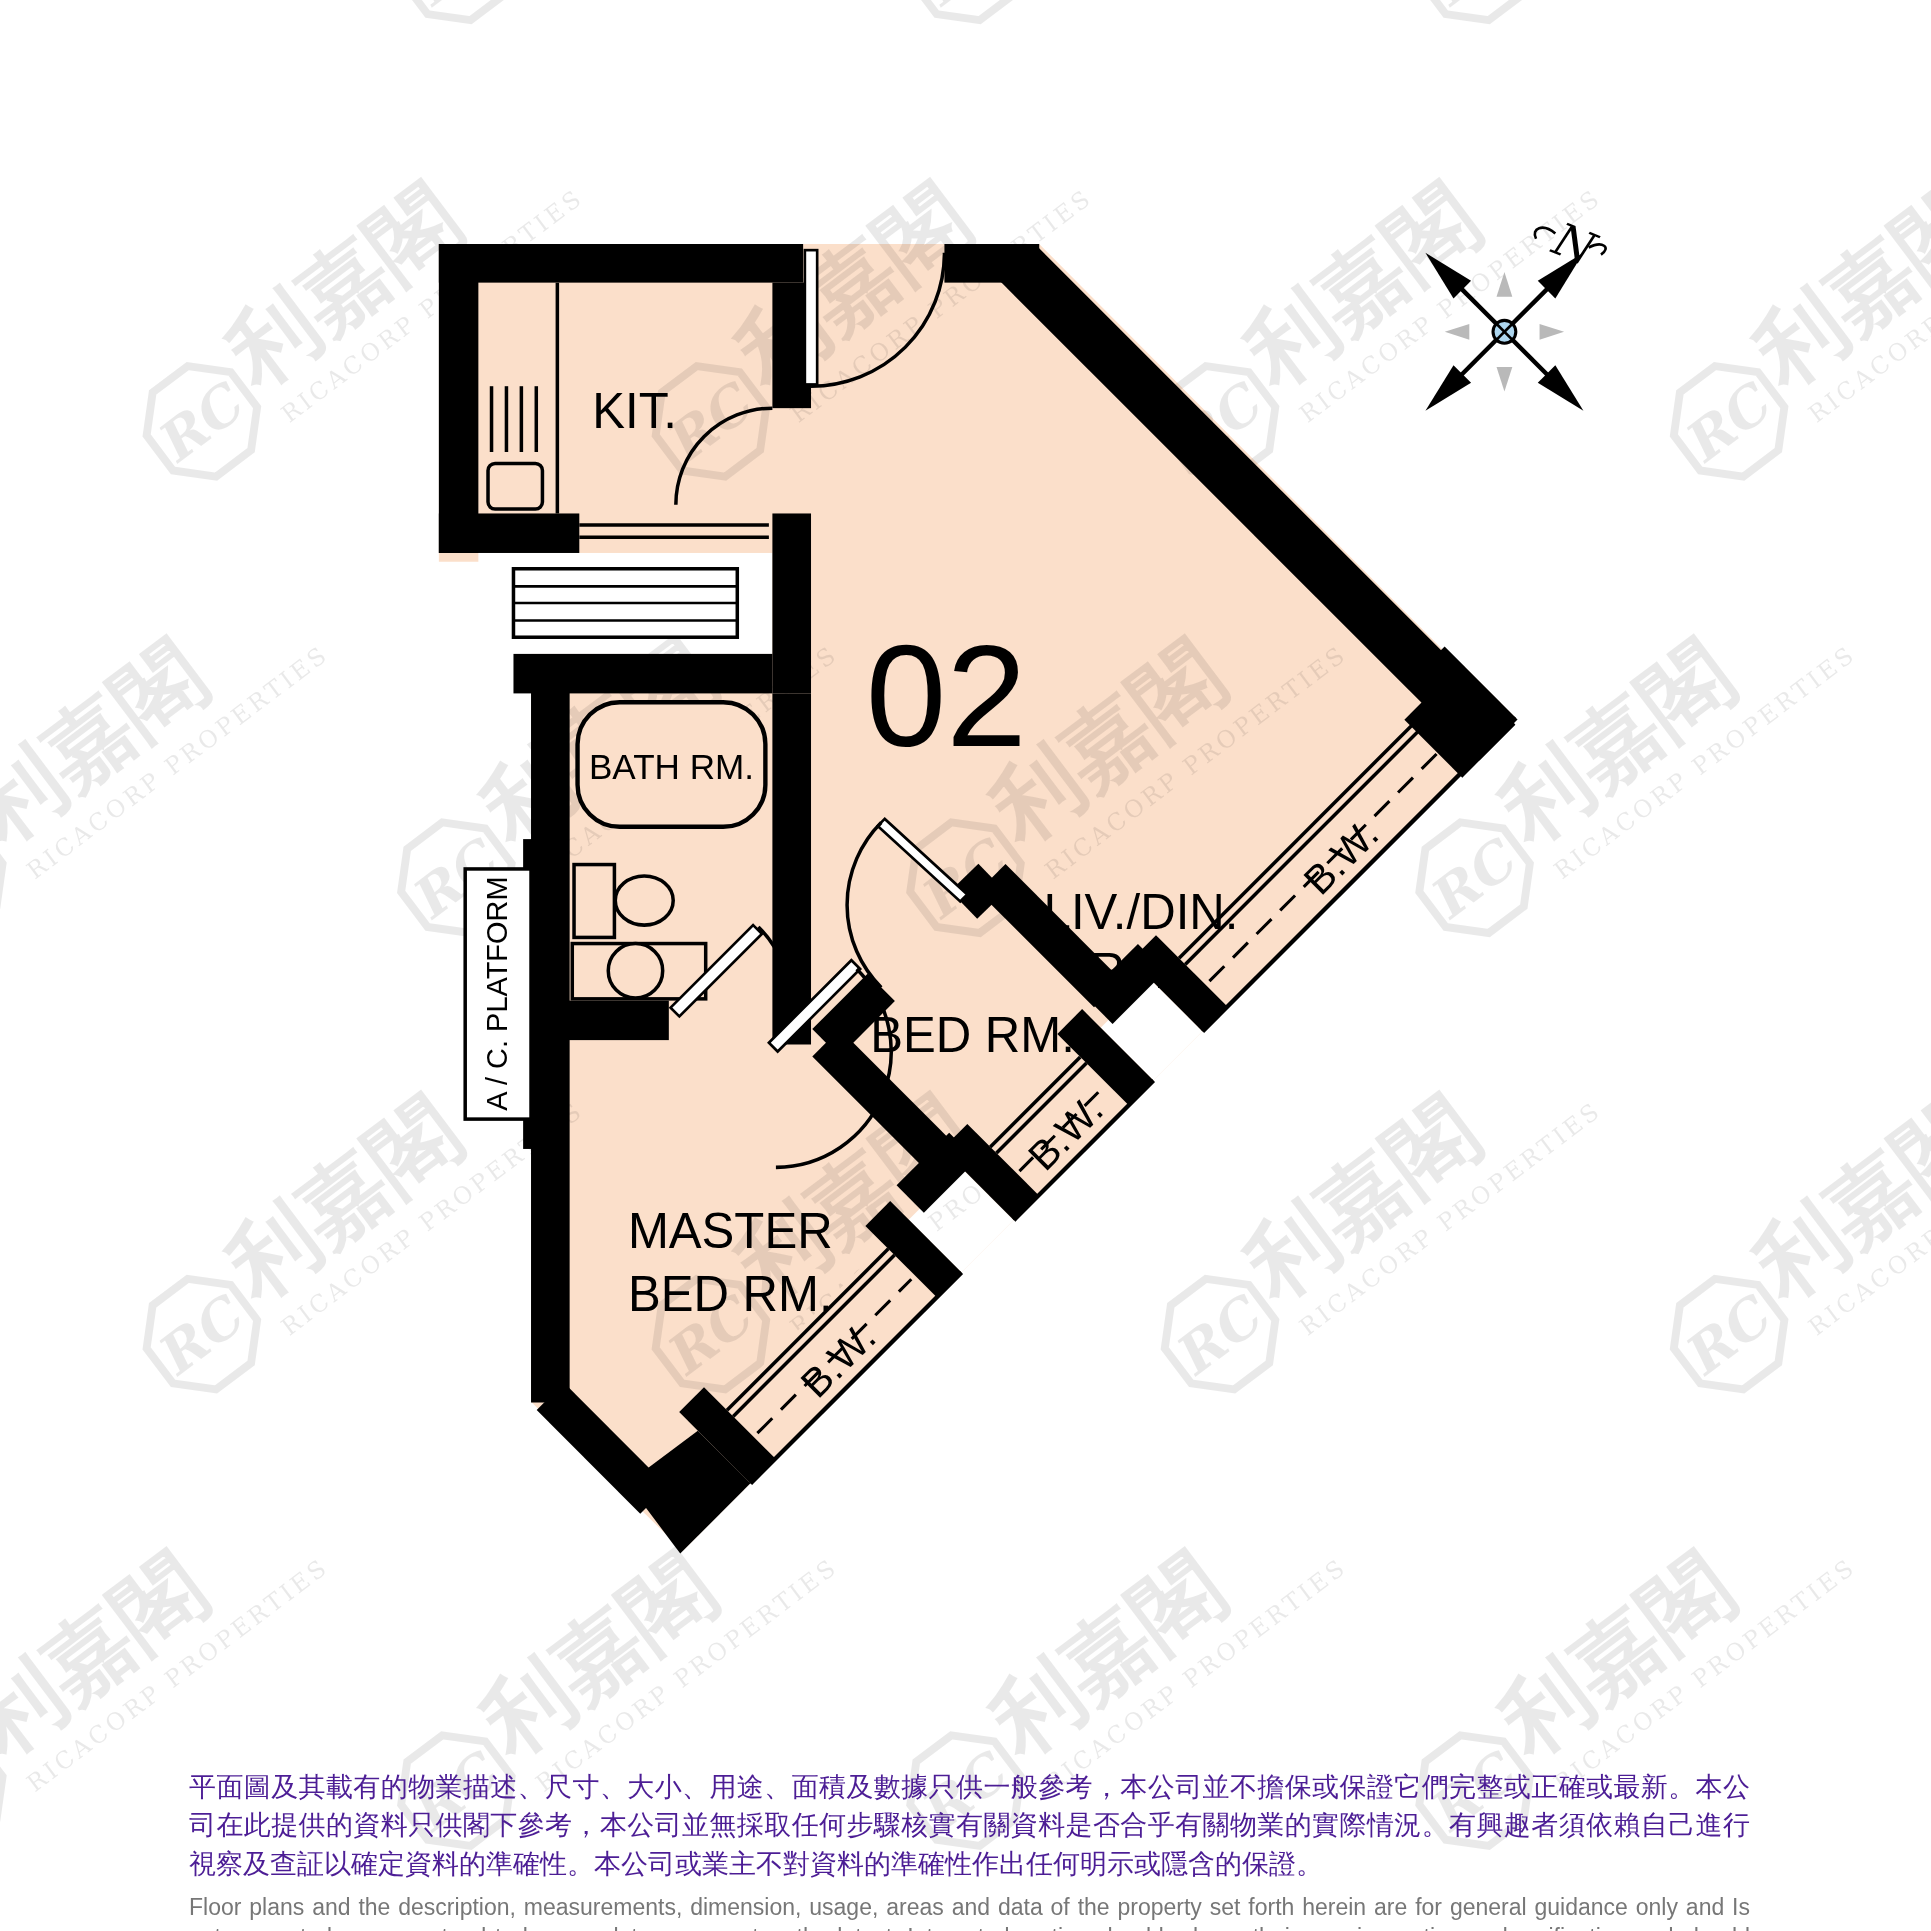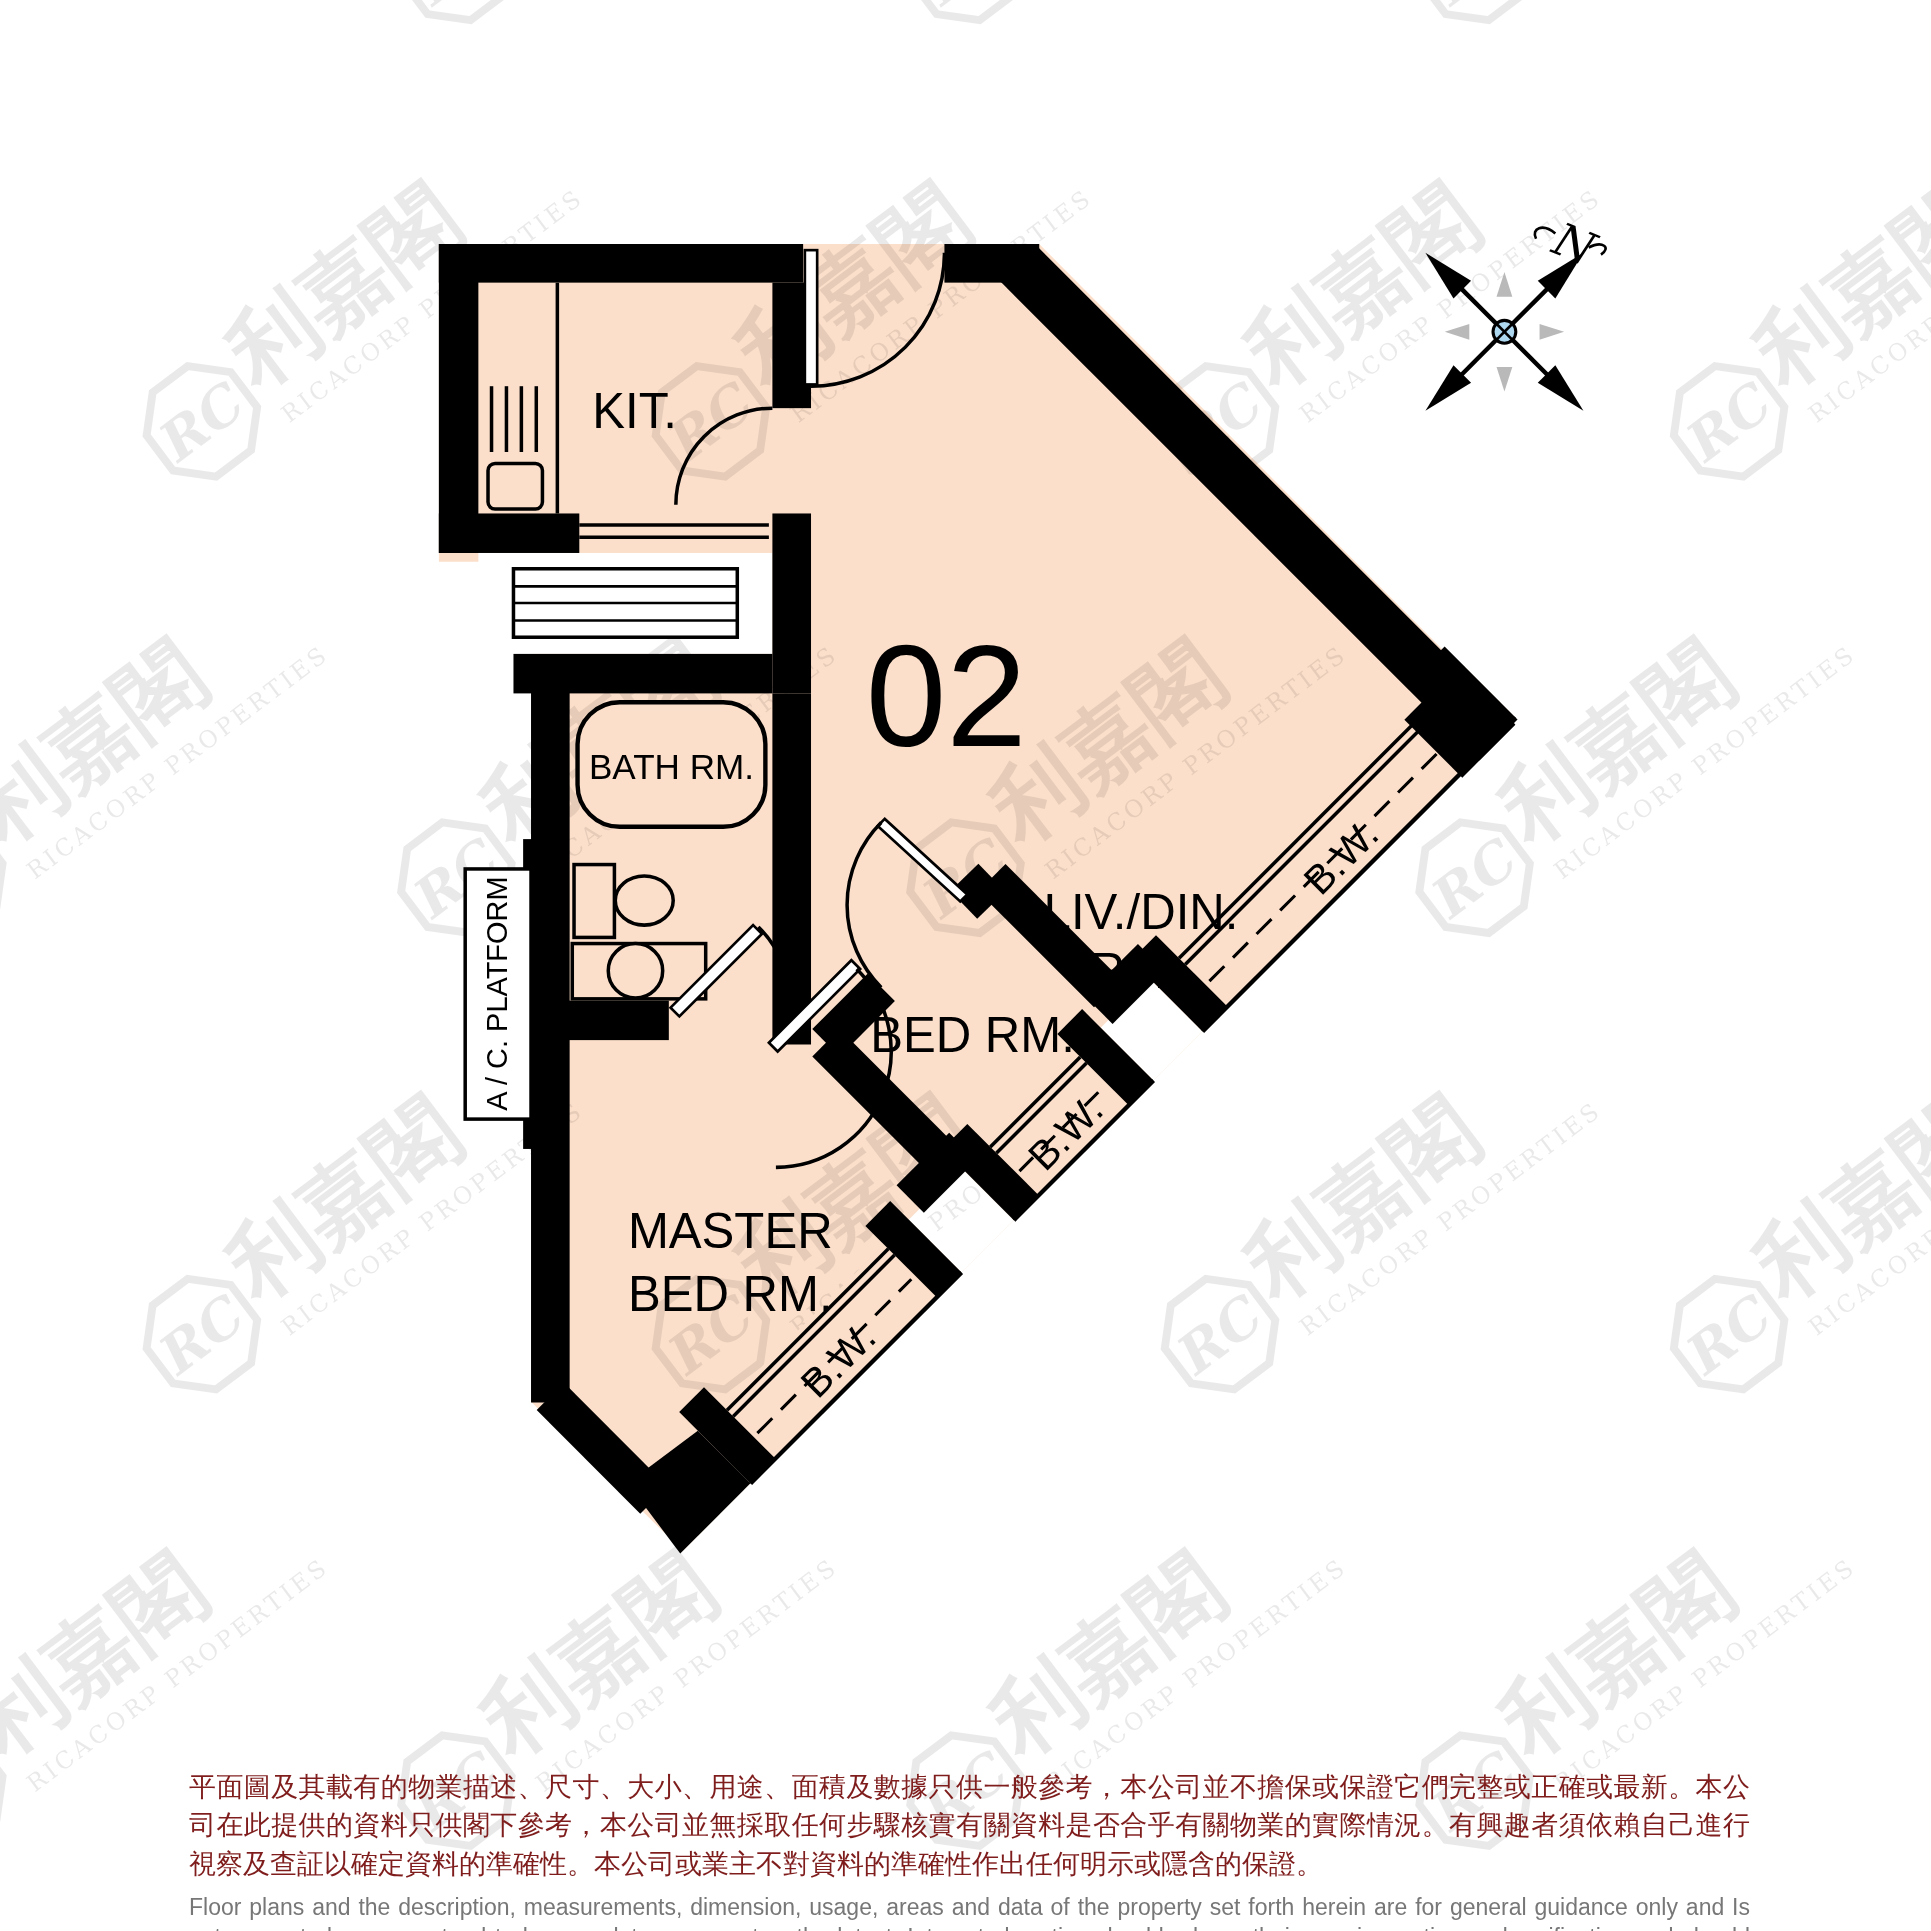--- a/index.html
+++ b/index.html
@@ -1,20 +1,20 @@
 <!DOCTYPE html>
 <html style="font-size:14px"><head>
 <meta charset="utf-8">
 <style>
   html,body{margin:0;padding:0;width:1931px;height:1931px;background:#ffffff;overflow:hidden;}
   #stage{position:relative;width:1931px;height:1931px;font-family:"Liberation Sans",sans-serif;}
   svg{position:absolute;left:0;top:0;}
   .room-label{font-family:"Liberation Sans",sans-serif;fill:#000;}
   .disclaimer{position:absolute;left:189px;top:1768px;width:1561px;}
-  .disclaimer p{margin:0;text-align:justify;color:#7f1d1d;}
+  .disclaimer p{margin:0;text-align:justify;color:#4c1d95;}
   .disclaimer .zh{font-size:27px;line-height:1.42;font-family:"Liberation Sans",sans-serif;}
   .disclaimer .en{font-size:23px;line-height:1.30;margin-top:10.5px;color:#777;}
 </style>
 </head>
 <body>
 
 <div id="stage">
 <svg width="1931" height="1931" viewBox="0 0 2200 2200">
 
   <defs>

